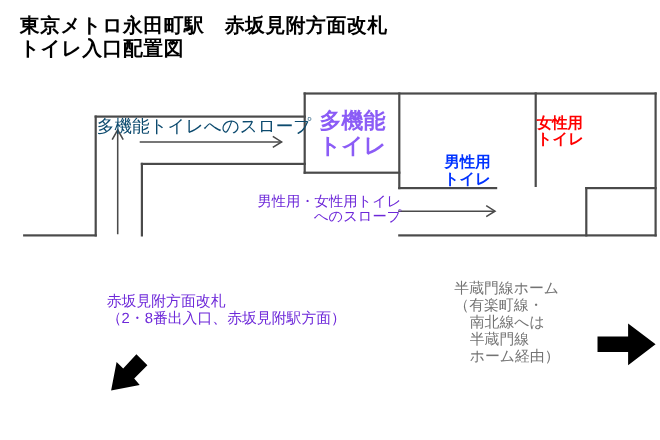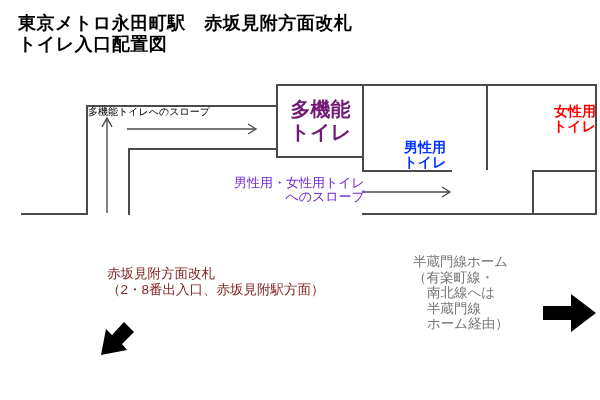--- a/index.html
+++ b/index.html
@@ -8,35 +8,35 @@
     font-family:"Liberation Sans","DejaVu Sans",sans-serif;
     color:#000;
   }
   .abs{position:absolute;}
   .wall{position:absolute;background:#4a4a4a;}
   .page-title{
     left:18px;top:13px;font-size:18px;font-weight:bold;line-height:21px;
     letter-spacing:0.5px;white-space:pre;
   }
   .label{white-space:nowrap;}
-  .slope1-label{left:88px;top:105px;font-size:10px;color:#000000;}
+  .slope1-label{left:88px;top:105px;font-size:16px;color:#0c4a6e;}
   .multi-label{
     left:278px;top:99px;width:85px;text-align:center;
-    font-size:20px;font-weight:bold;line-height:23px;color:#701a75;font-family:Liberation Mono, monospace;
+    font-size:20px;font-weight:bold;line-height:23px;color:#8b5cf6;
   }
   .mens-label{
     left:363px;top:104px;width:124px;text-align:center;
     font-size:14px;font-weight:bold;line-height:15px;color:#0033ff;margin-top:36px;
   }
   .womens-label{
-    left:488px;top:104px;width:108px;text-align:right;
+    left:488px;top:104px;width:108px;text-align:left;
     font-size:14px;font-weight:bold;line-height:15px;color:#ff0000;
   }
   .slope2-label{left:234px;top:176px;font-size:13px;line-height:14px;color:#6d28d9;text-align:right;}
-  .gate-label{left:107px;top:266px;font-size:13.5px;line-height:16px;color:#7f1d1d;}
+  .gate-label{left:97px;top:266px;font-size:13.5px;line-height:16px;color:#6d28d9;}
   .platform-label{left:413px;top:254px;font-size:13.5px;line-height:15.5px;color:#737373;}
   .platform-label .indent{padding-left:14px;}
   svg{display:block;}
   .thin-arrow{stroke:#4a4a4a;stroke-width:1.4;fill:none;}
   .bold-arrow{fill:#000000;stroke:none;}
 </style>
 </head>
 <body>
 
 <div class="canvas">

